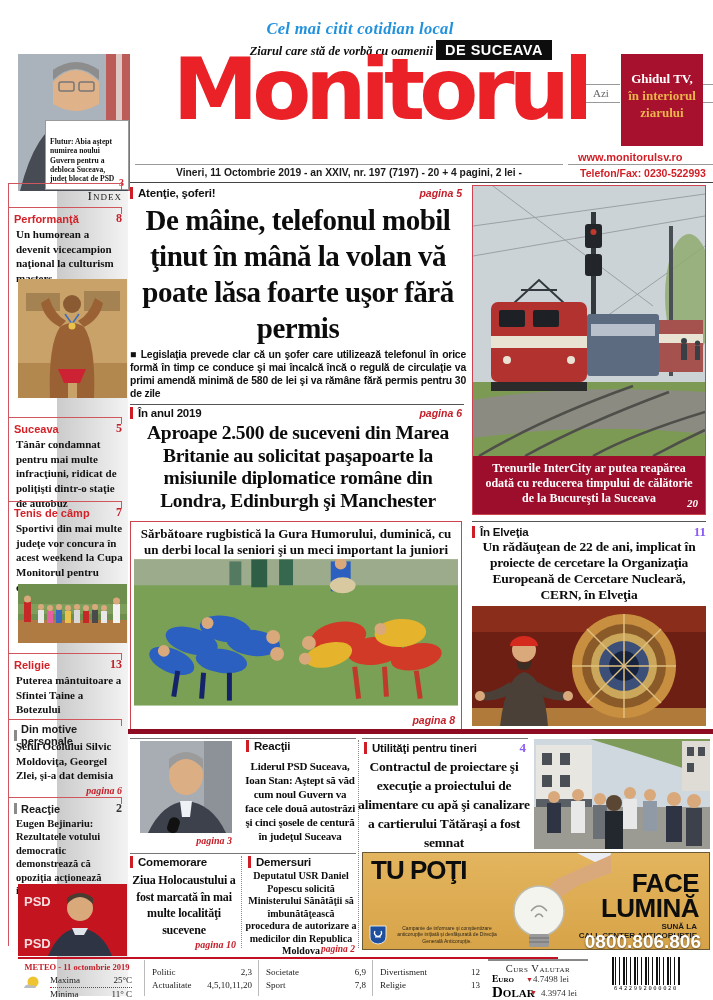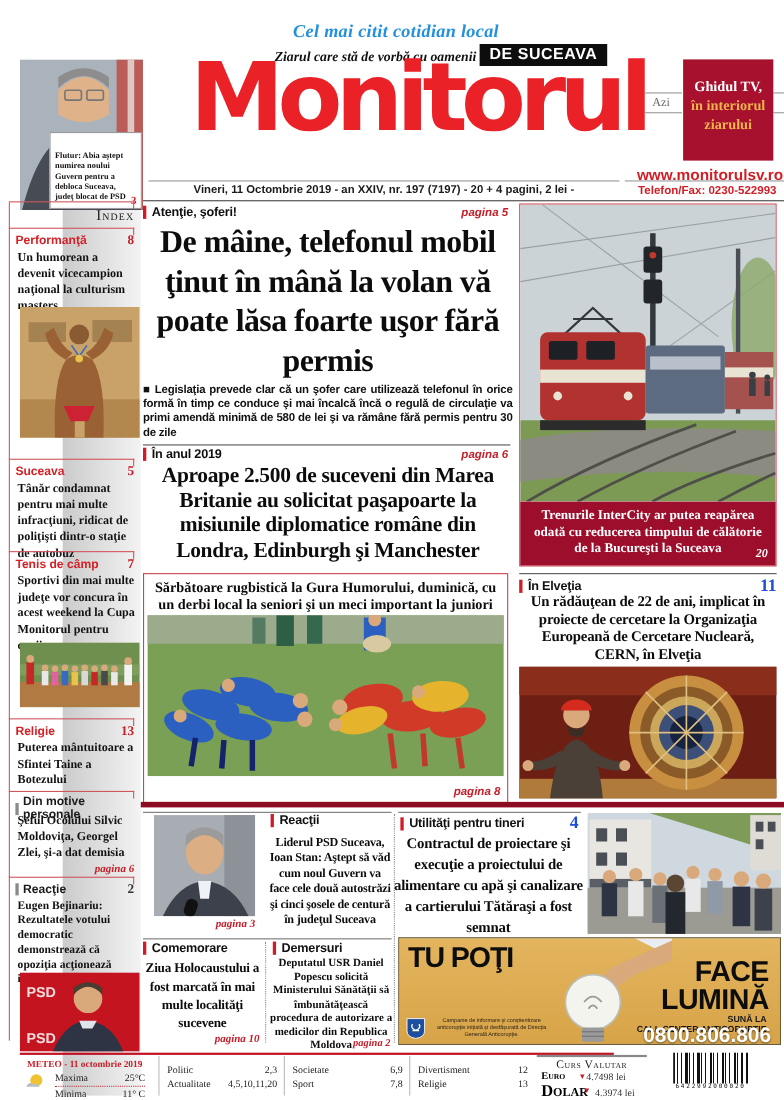--- a/index.html
+++ b/index.html
@@ -8,21 +8,21 @@
   #page{position:relative;width:713px;height:1000px;margin:0 auto;background:#fff;overflow:hidden}
   .abs{position:absolute}
   .serif{font-family:"Liberation Serif",serif}
   .photo{display:block}
   
   .krow{display:flex;align-items:center;gap:5px}
   .kbar{width:3px;height:12px;background:#cf1d26;flex:none}
   .kbar.gray{background:#8a8a8a}
   .klabel{font-weight:bold;font-size:11.5px;color:#101010;letter-spacing:-.2px;white-space:nowrap}
   .kpage{margin-left:auto;font-family:Liberation Sans, sans-serif;font-style:italic;font-weight:bold;color:#c5202a;font-size:10.5px}
-  .knum{margin-left:auto;font-family:"Liberation Serif",serif;font-weight:bold;font-size:16px;color:#1d4ed8}
+  .knum{margin-left:auto;font-family:"Liberation Serif",serif;font-weight:bold;font-size:13px;color:#8b5cf6}
   
   .hl{font-family:"Liberation Serif",serif;font-weight:bold;color:#0c0c0c;text-align:center}
   
   .srule{background:#d0565e;height:1px}
   .srule::after{content:'';position:absolute;right:0;top:0;width:1px;height:7px;background:#d0565e}
   .slabel-row{display:flex;align-items:center}
   .slabel{font-weight:bold;font-size:11px;color:#d42127}
   .slabel.black{color:#1a1a1a}
   .snum{margin-left:auto;font-family:"Liberation Serif",serif;font-weight:bold;font-size:12px;color:#c5202a}
   .snum.black{color:#333}
@@ -54,21 +54,21 @@
   <div class="abs rule lt" style="left:586px;top:102px;width:34px"></div>
   <div class="abs rule lt" style="left:703px;top:84px;width:10px"></div>
   <div class="abs rule lt" style="left:703px;top:102px;width:10px"></div>
 
   <div class="abs" style="left:621px;top:54px;width:82px;height:92px;background:#a8112e;text-align:center;padding-top:16px;font-family:'Liberation Serif',serif;font-weight:bold;font-size:13px;line-height:17px">
     <div style="color:#ffffff">Ghidul TV,</div>
     <div style="color:#ecb44d">în interiorul</div>
     <div style="color:#ecb44d">ziarului</div>
   </div>
 
-  <div class="abs" style="left:578px;top:151px;width:135px;text-align:center;font-weight:bold;font-size:14px;color:#d21f26">www.monitorulsv.ro</div>
+  <div class="abs" style="left:578px;top:151px;width:135px;font-weight:bold;font-size:11px;color:#d21f26">www.monitorulsv.ro</div>
   <div class="abs rule lt" style="left:568px;top:164px;width:145px"></div>
   <div class="abs" style="left:573px;top:167px;width:140px;text-align:center;font-weight:bold;font-size:10.5px;color:#d21f26">Telefon/Fax: 0230-522993</div>
 
   <div class="abs rule lt" style="left:135px;top:164px;width:428px"></div>
   <div class="abs" style="left:135px;top:167px;width:428px;text-align:center;font-weight:bold;font-size:10.3px;color:#1a1a1a">Vineri, 11 Octombrie 2019 - an XXIV, nr. 197 (7197) - 20 + 4 pagini, 2 lei -</div>
   <div class="abs rule" style="left:130px;top:182px;width:583px;background:#444"></div>
 
   <svg class="abs photo" viewBox="0 0 112 137" style="left:18px;top:54px;width:112px;height:137px">
     <rect width="112" height="137" fill="#aab3bb"></rect>
     <rect x="88" width="24" height="137" fill="#c2372f" opacity=".7"></rect>

